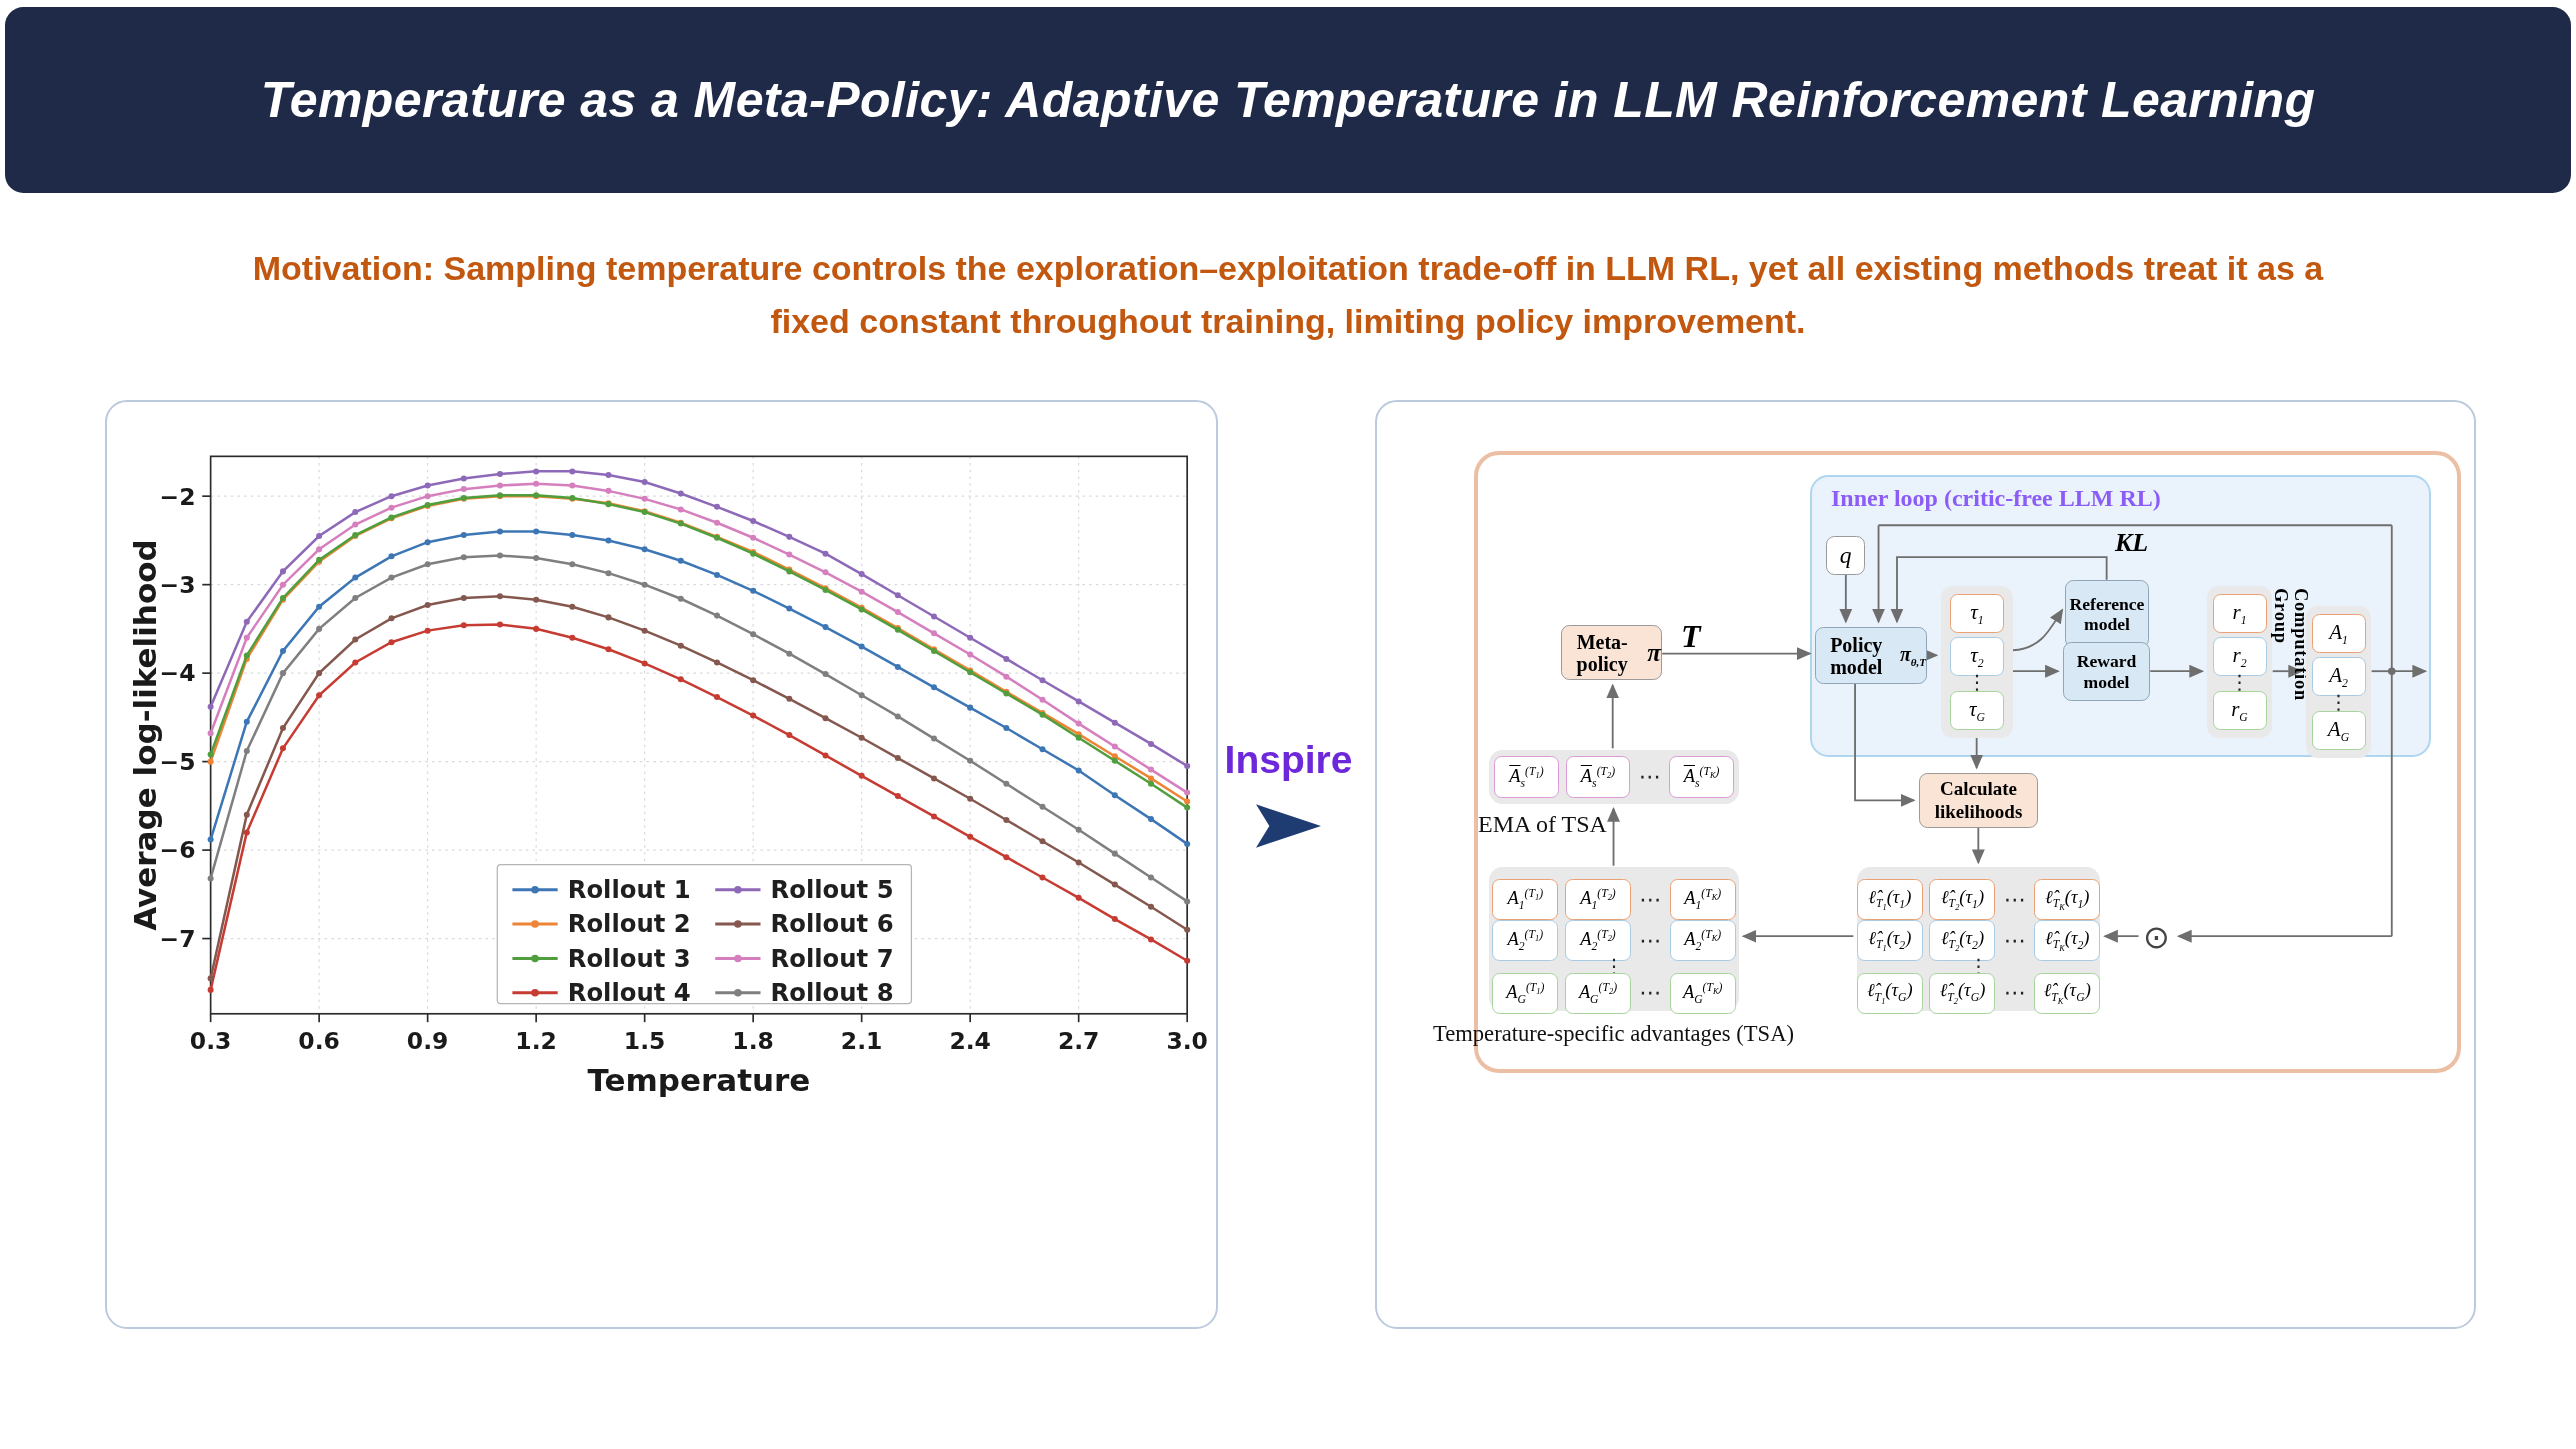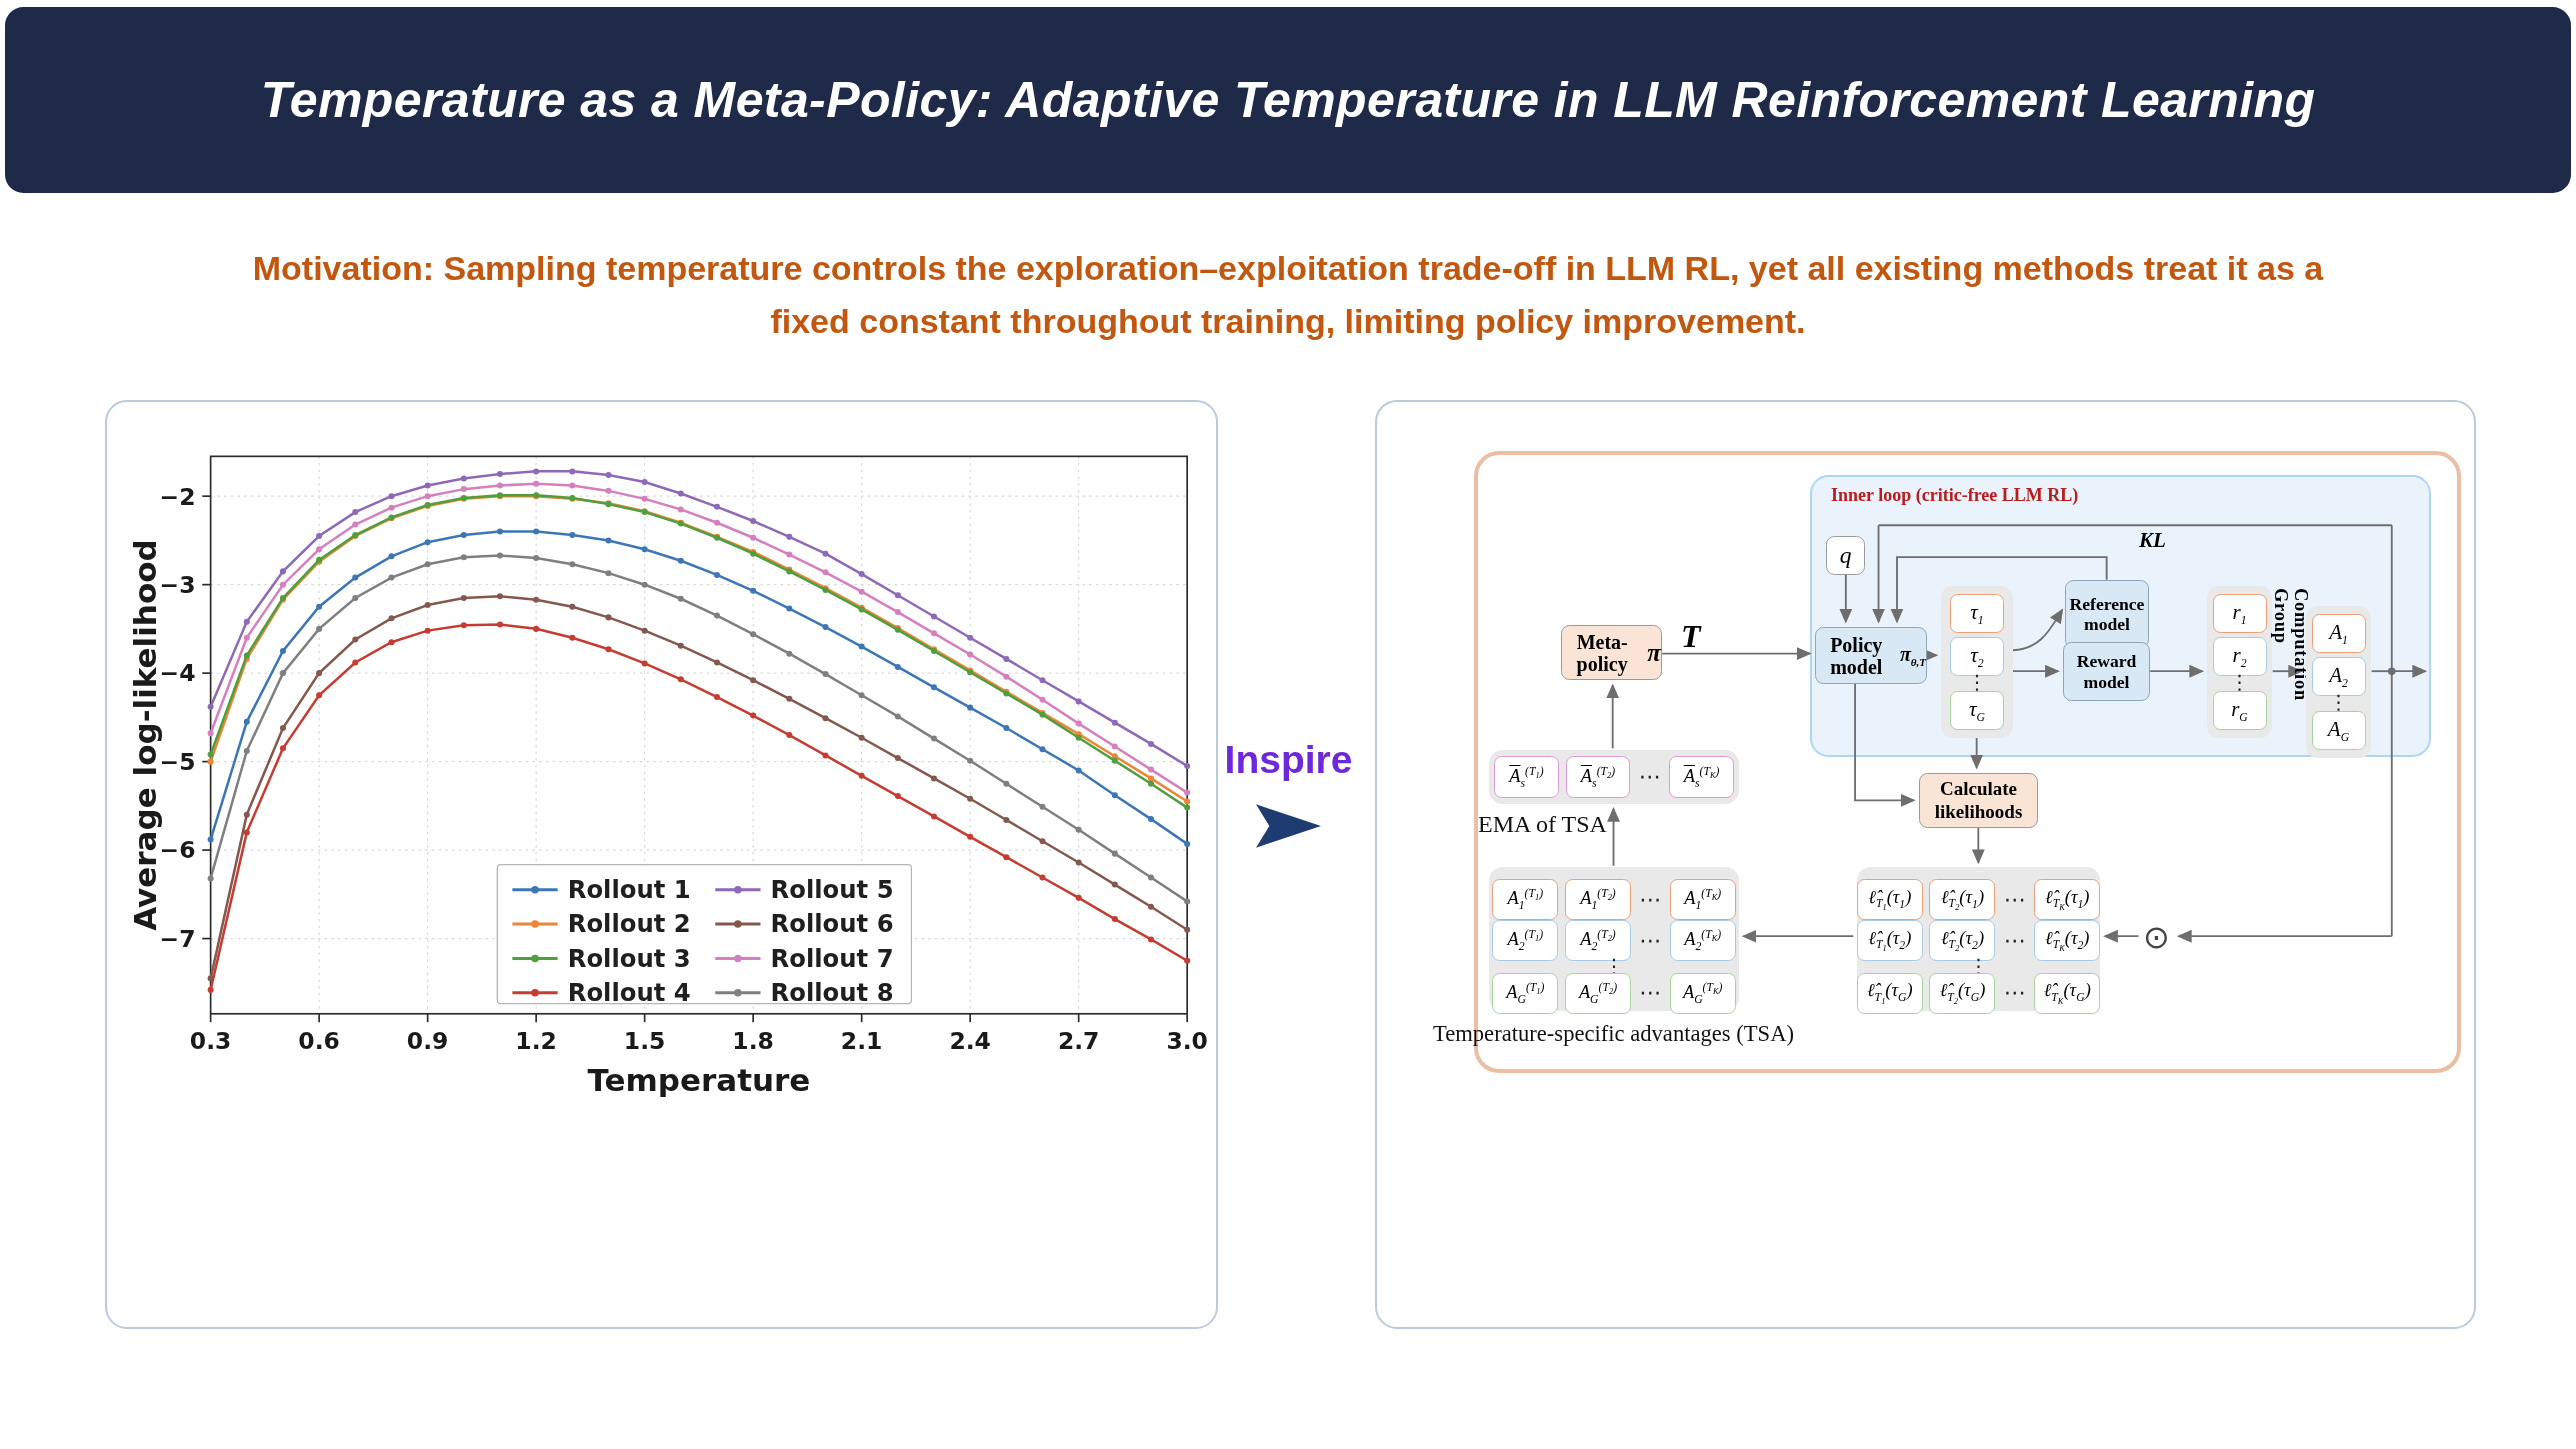--- a/index.html
+++ b/index.html
@@ -32,40 +32,40 @@
   
   .chart-wrap{position:absolute;left:23.5px;top:39px;width:1083px;height:708px;}
   
   .diagram{position:absolute;inset:0;font-family:"Liberation Serif", serif;}
   .outer-box{position:absolute;left:97px;top:49px;width:979px;height:614px;
              border:4.2px solid #ecbfa4;border-radius:25px;background:#ffffff;}
   .outer-title{position:absolute;left:122px;top:74px;color:#e8132b;font-weight:bold;
                font-size:26px;line-height:1.35;}
   .inner-box{position:absolute;left:433px;top:73px;width:617px;height:278px;
              background:#eaf3fc;border:2.5px solid #afd6ef;border-radius:18.4px;}
-  .inner-title{position:absolute;left:454px;top:83px;color:#b91c1c;font-weight:bold;font-size:18px;}
+  .inner-title{position:absolute;left:454px;top:83px;color:#8b5cf6;font-weight:bold;font-size:24px;}
   .wires{position:absolute;inset:0;width:100%;height:100%;}
   .dbox{position:absolute;display:flex;align-items:center;justify-content:center;text-align:center;
         border-radius:8.4px;box-sizing:border-box;}
   .q-box{left:449px;top:134px;width:39px;height:39px;background:#fff;border:1.7px solid #9a9a9a;
          font-style:italic;font-size:23.5px;}
   .meta-box{left:184px;top:223px;width:101px;height:55px;background:#fae4d5;border:1.7px solid #9a9a9a;
             font-weight:bold;font-size:20px;line-height:1.1;gap:5px;}
   .meta-box .sym{font-style:italic;font-weight:bold;font-size:25px;}
   .policy-box{left:438px;top:225px;width:112px;height:57px;background:#d9e8f5;border:1.7px solid #8fa5b8;
               font-weight:bold;font-size:20px;line-height:1.1;gap:3.4px;}
   .policy-box .sym{font-style:italic;font-weight:bold;font-size:20px;}
   .policy-box .sym sub{font-size:11px;}
   .model-box{background:#d9e8f5;border:1.7px solid #8fa5b8;font-weight:bold;font-size:17.6px;line-height:1.15;}
   .ref-box{left:688px;top:178px;width:84px;height:68px;}
   .rew-box{left:686px;top:240px;width:87px;height:59px;}
   .calc-box{left:542px;top:371px;width:119px;height:55px;background:#fae4d5;border:1.7px solid #9a9a9a;
             font-weight:bold;font-size:19px;line-height:1.2;}
   .t-label{position:absolute;left:304px;top:216px;font-style:italic;font-size:32px;font-weight:bold;}
-  .kl-label{position:absolute;left:738px;top:126px;font-style:italic;font-weight:bold;font-size:21px;margin-left:24px;}
+  .kl-label{position:absolute;left:738px;top:126px;font-style:italic;font-weight:bold;font-size:26px;}
   .group-label{position:absolute;left:894px;top:186px;height:166px;display:flex;align-items:center;
                writing-mode:vertical-lr;text-orientation:sideways;font-weight:bold;font-size:18.4px;
                line-height:1.05;letter-spacing:0.8px;}
   .gcol{position:absolute;background:#e9e9ea;border-radius:11.7px;display:flex;flex-direction:column;
         align-items:center;padding:6.7px 0;}
   .tau-col{left:564px;top:184px;width:72px;}
   .r-col{left:830px;top:184px;width:65px;}
   .a-col{left:929px;top:184px;width:65px;margin-top:20px;}
   .gcol .cellbox{width:52px;height:37px;margin:1.7px 0;font-size:21px;}
   .cellbox{background:#ffffff;border:1.7px solid #bbb;border-radius:7.5px;display:flex;align-items:center;

